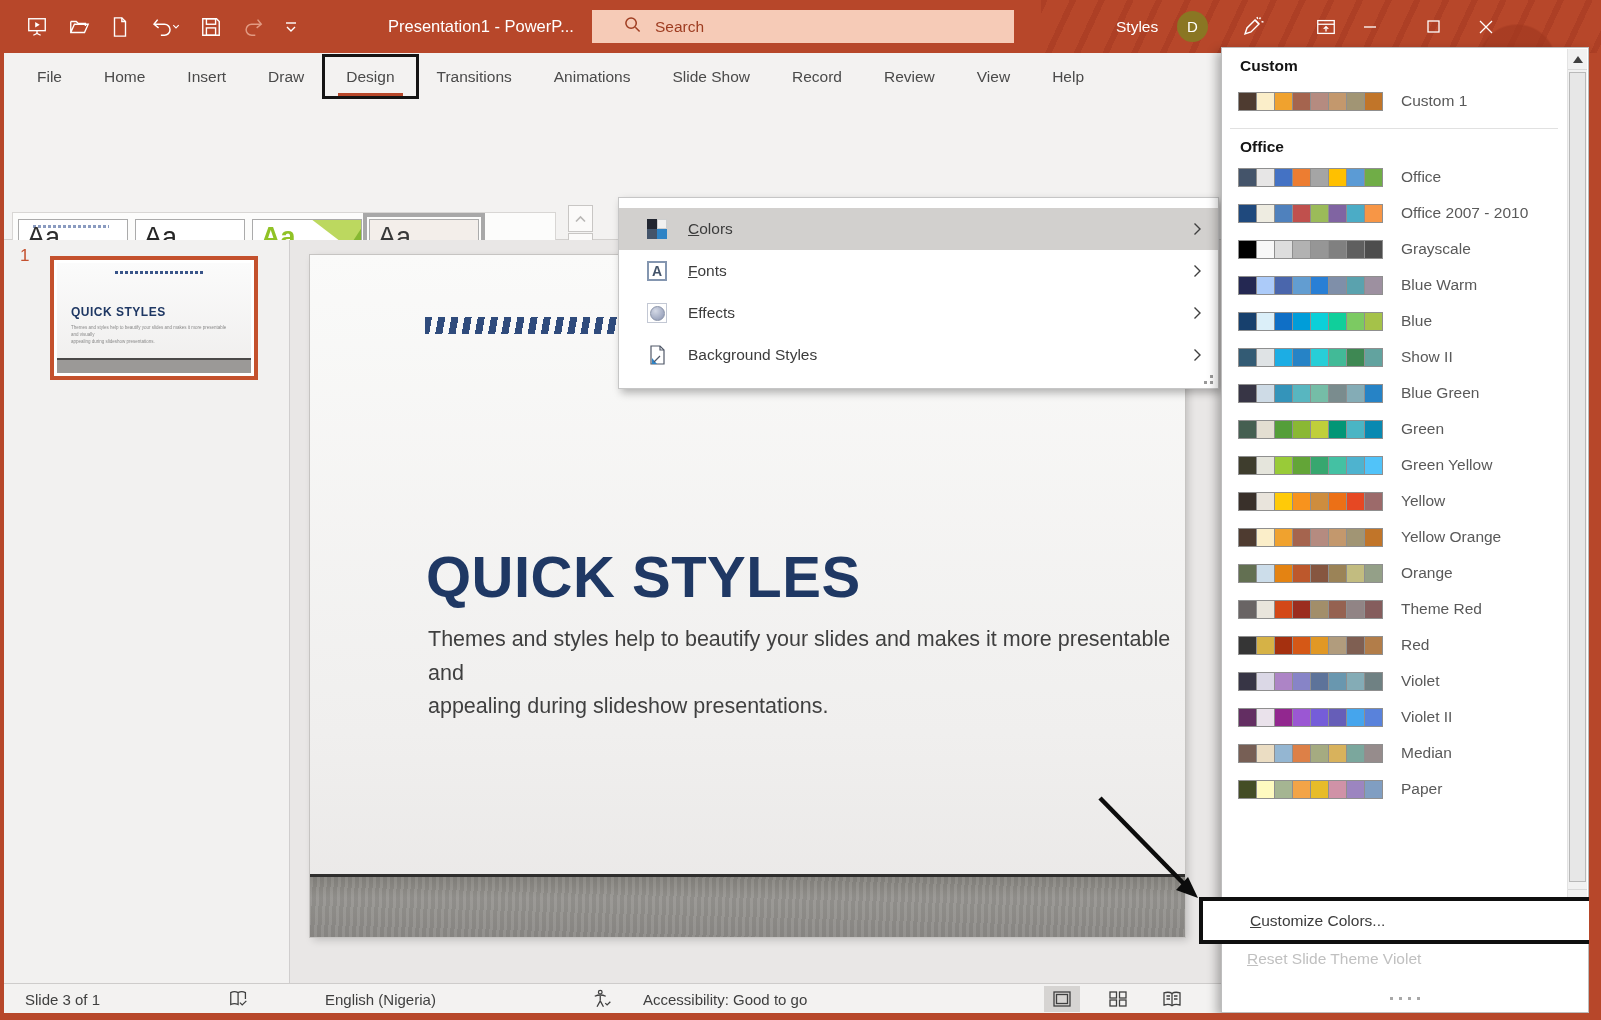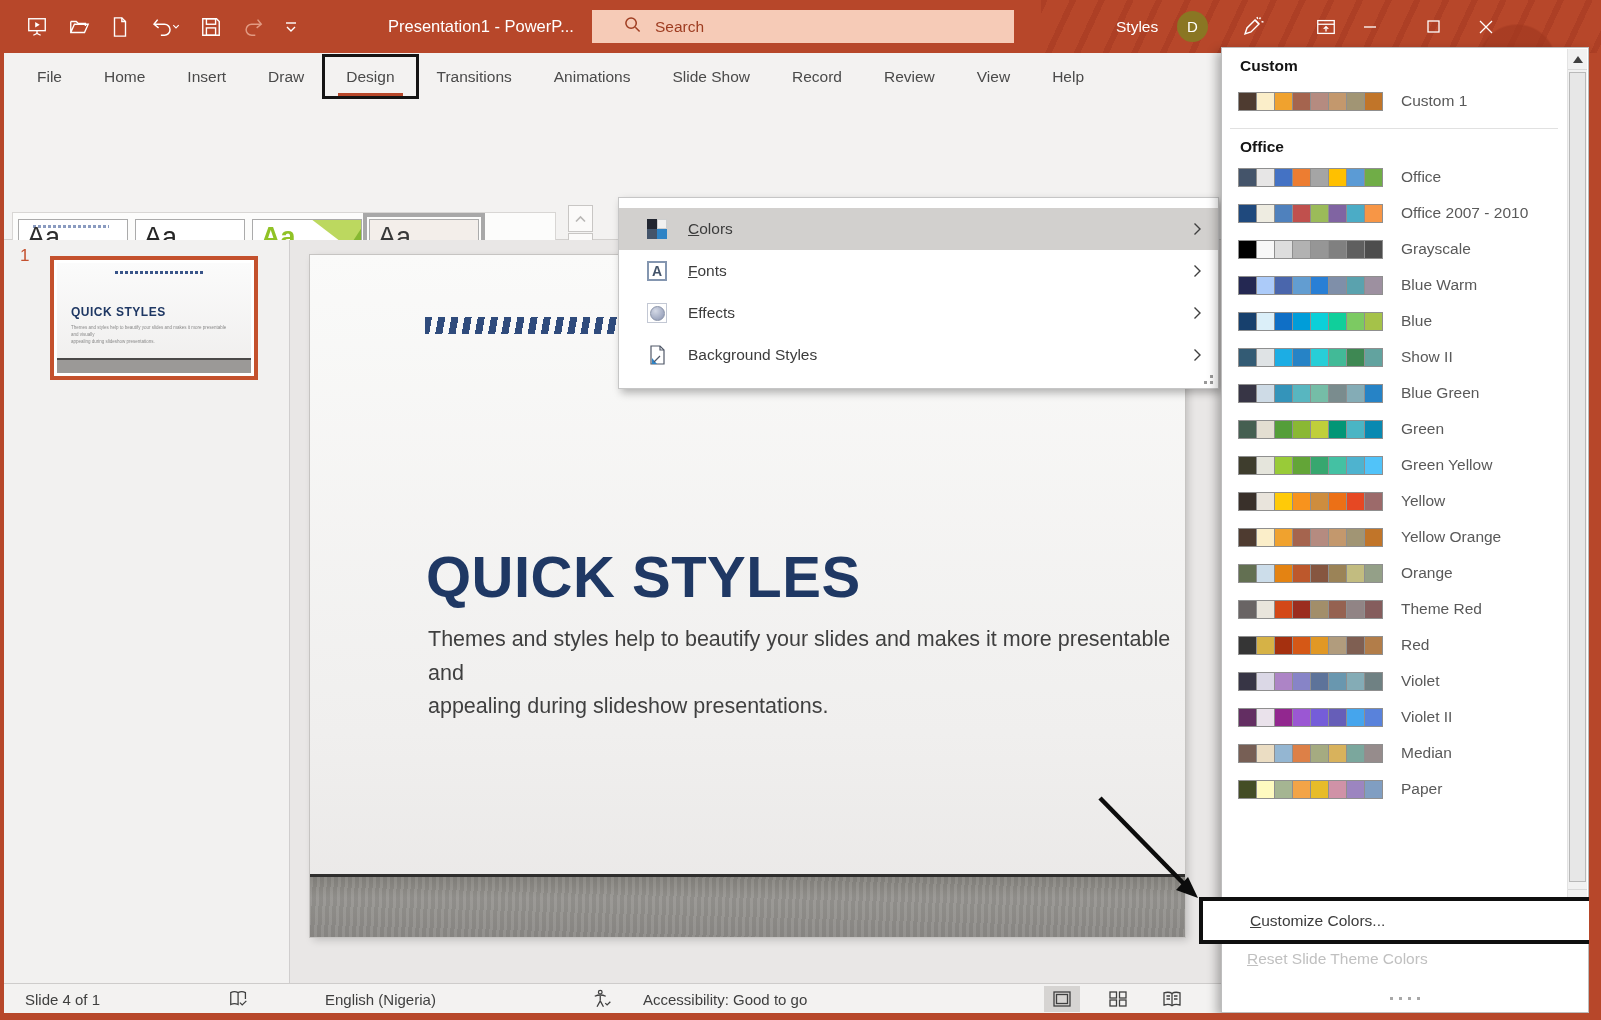--- a/index.html
+++ b/index.html
@@ -706,21 +706,21 @@
             <i class="psw" style="background: rgb(156, 133, 192);"></i>
             <i class="psw" style="background: rgb(128, 158, 194);"></i>
           </span>
           <span class="fly-label">Paper</span>
         </div>
       </div>
     <div class="customize-box">
       <span><span class="u">C</span><span>ustomize Colors...</span></span>
     </div>
     <div class="reset-item">
-      <span><span class="u">R</span><span>eset Slide Theme Colors</span></span>
+      <span><span class="u">R</span><span>eset Slide Theme Violet</span></span>
     </div>
     <div class="fly-dots">
         <i></i>
         <i></i>
         <i></i>
         <i></i>
       </div>
     <div class="fly-scroll">
       <div class="fs-btn fs-up">
           <span class="tri-up"></span>
@@ -731,21 +731,21 @@
         </div>
     </div>
   </div>
 
   <svg class="annot-arrow" width="125" height="125" viewBox="0 0 125 125">
     <path d="M12 10L98 98" stroke="#0c0c0c" stroke-width="4.5" fill="none"></path>
     <polygon points="110,110 88,102 100,89" fill="#0c0c0c"></polygon>
   </svg>
 
   <div class="statusbar">
-    <div class="sb-item" style="left:25px">Slide 4 of 1</div>
+    <div class="sb-item" style="left:25px">Slide 3 of 1</div>
     <div class="sb-item" style="left:228px">
       <svg width="22" height="22" viewBox="0 0 24 24" fill="none" stroke="#3f3f3f" stroke-width="1.4">
         <path d="M3 5c2.5-1.3 5.5-1.3 8 0v13c-2.5-1.3-5.5-1.3-8 0z"></path>
           <path d="M11 5c2.5-1.3 5.5-1.3 8 0v7"></path>
         <path d="M13 16l2.5 2.5L20 14"></path>
         </svg>
     </div>
     <div class="sb-item" style="left:325px">English (Nigeria)</div>
     <div class="sb-item" style="left:592px">
       <svg width="22" height="22" viewBox="0 0 24 24" fill="none" stroke="#3f3f3f" stroke-width="1.4">

